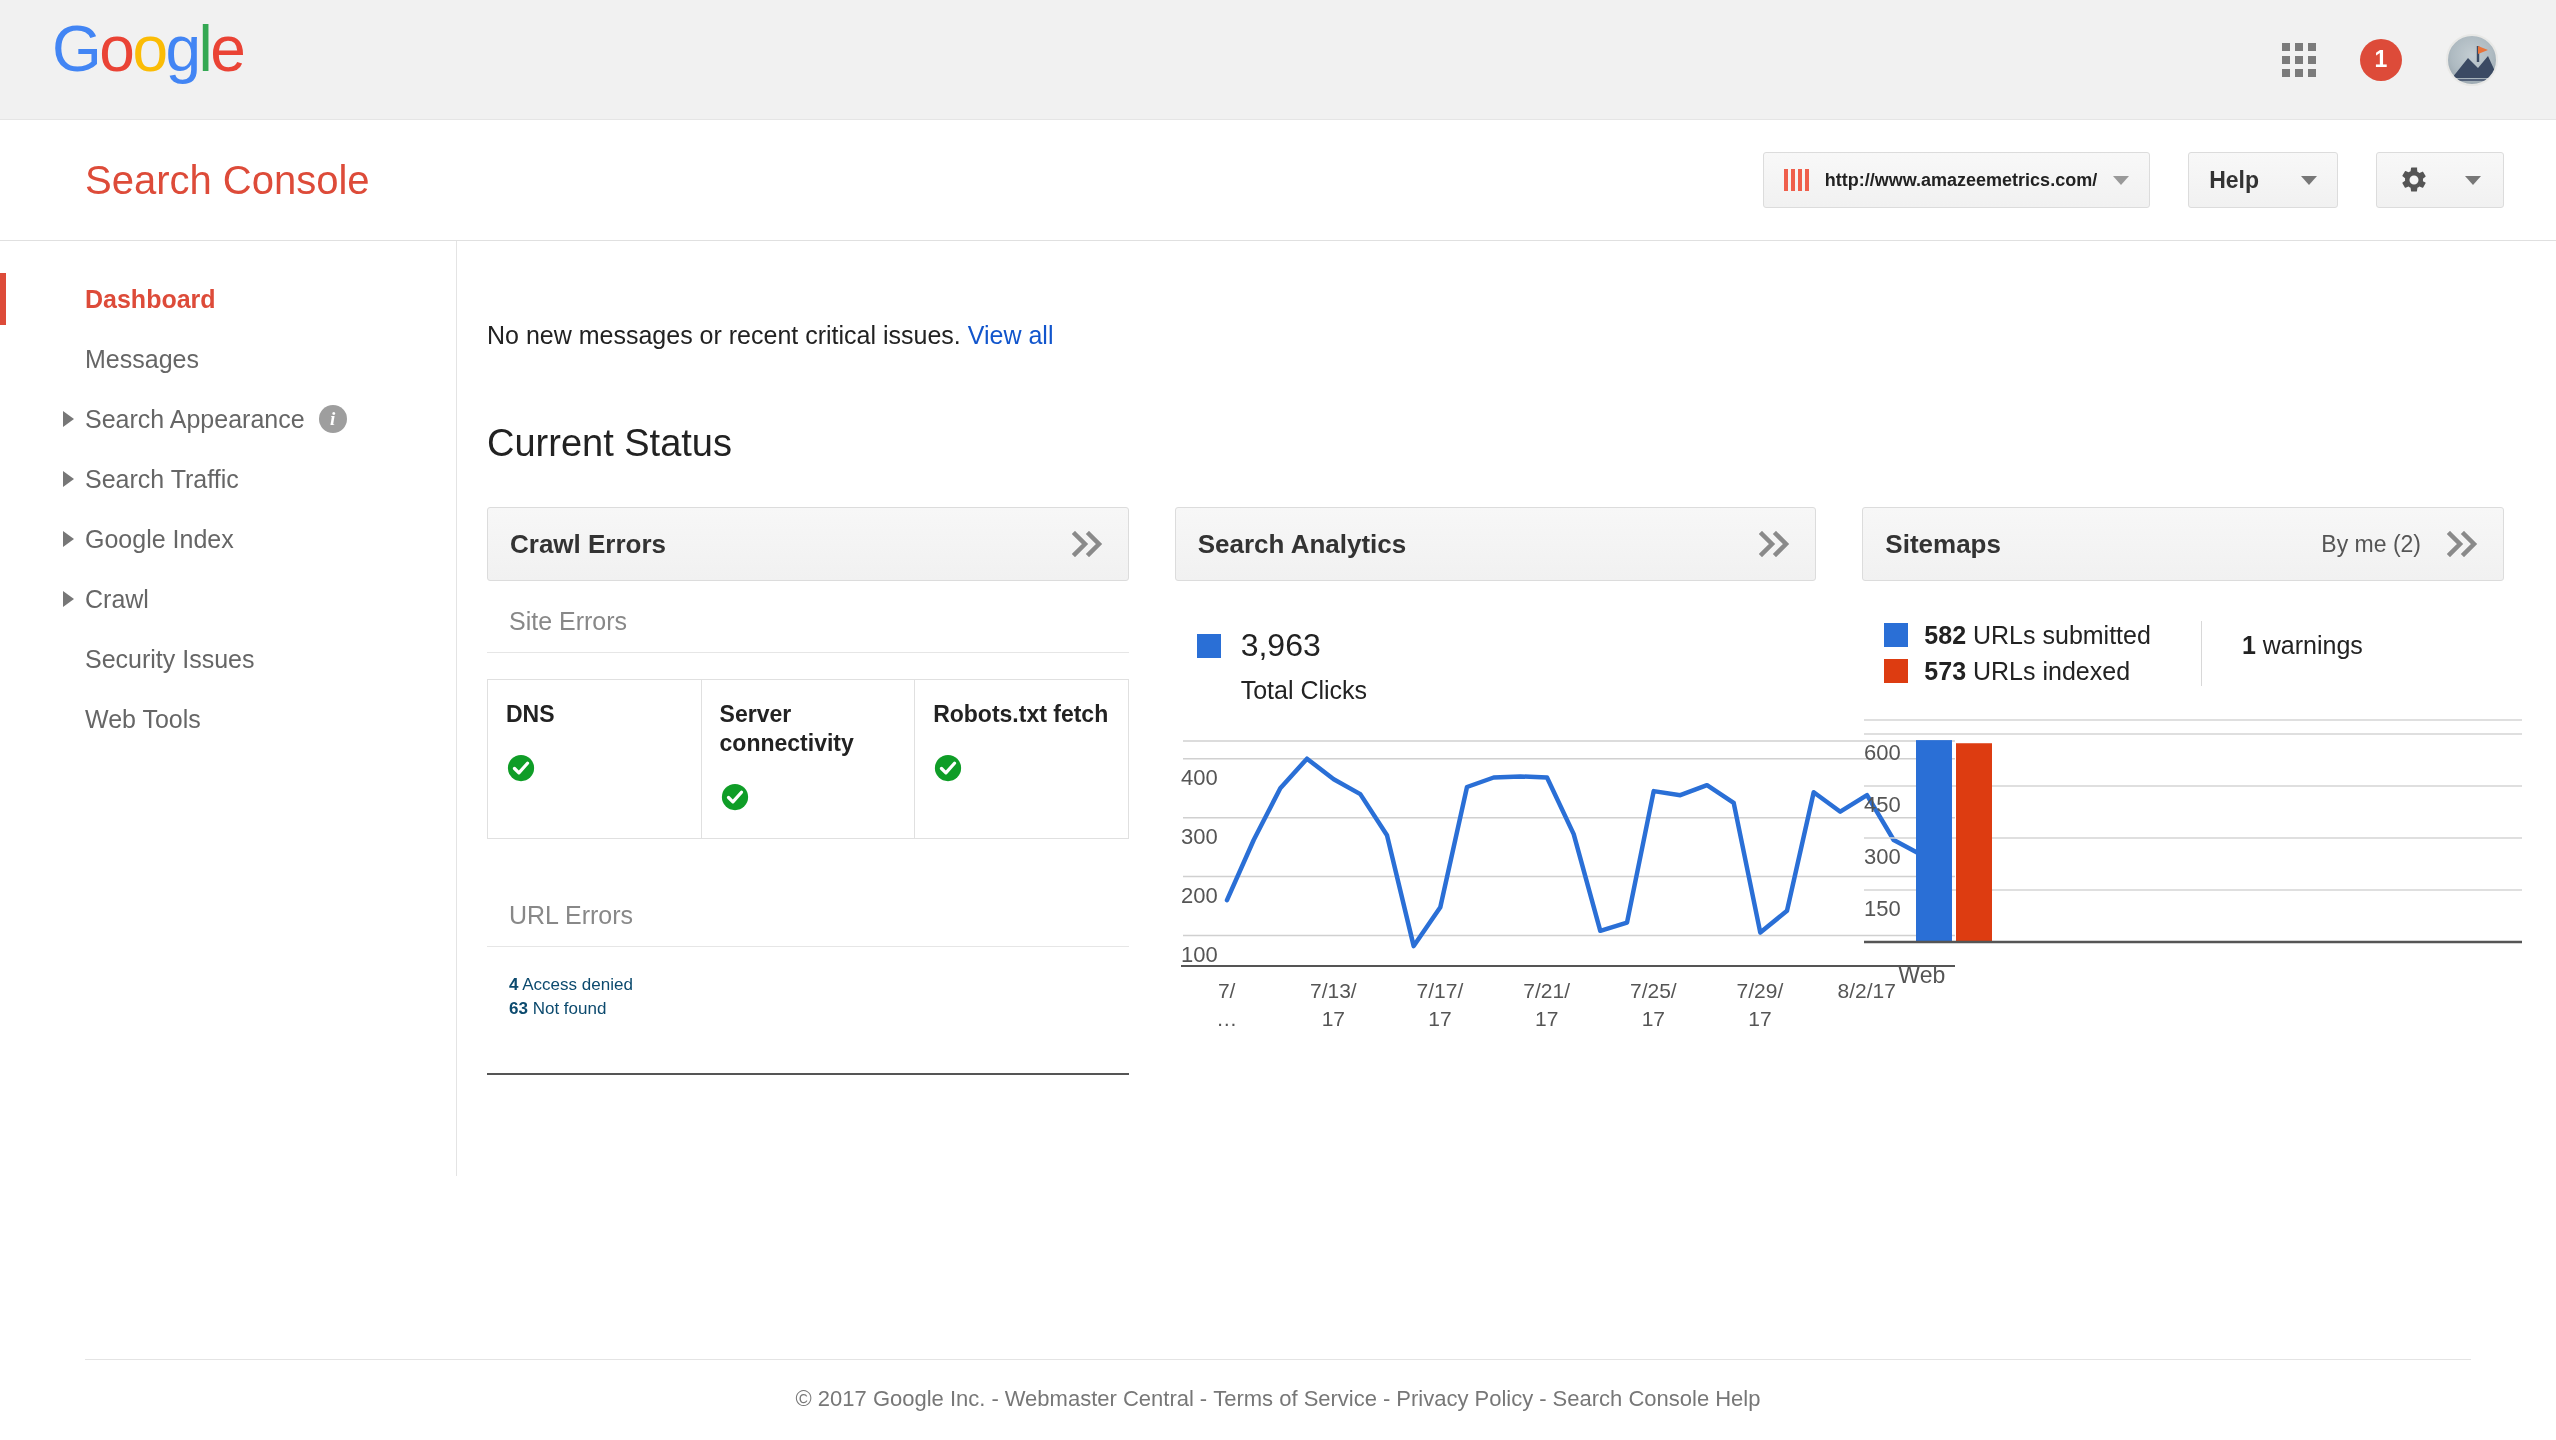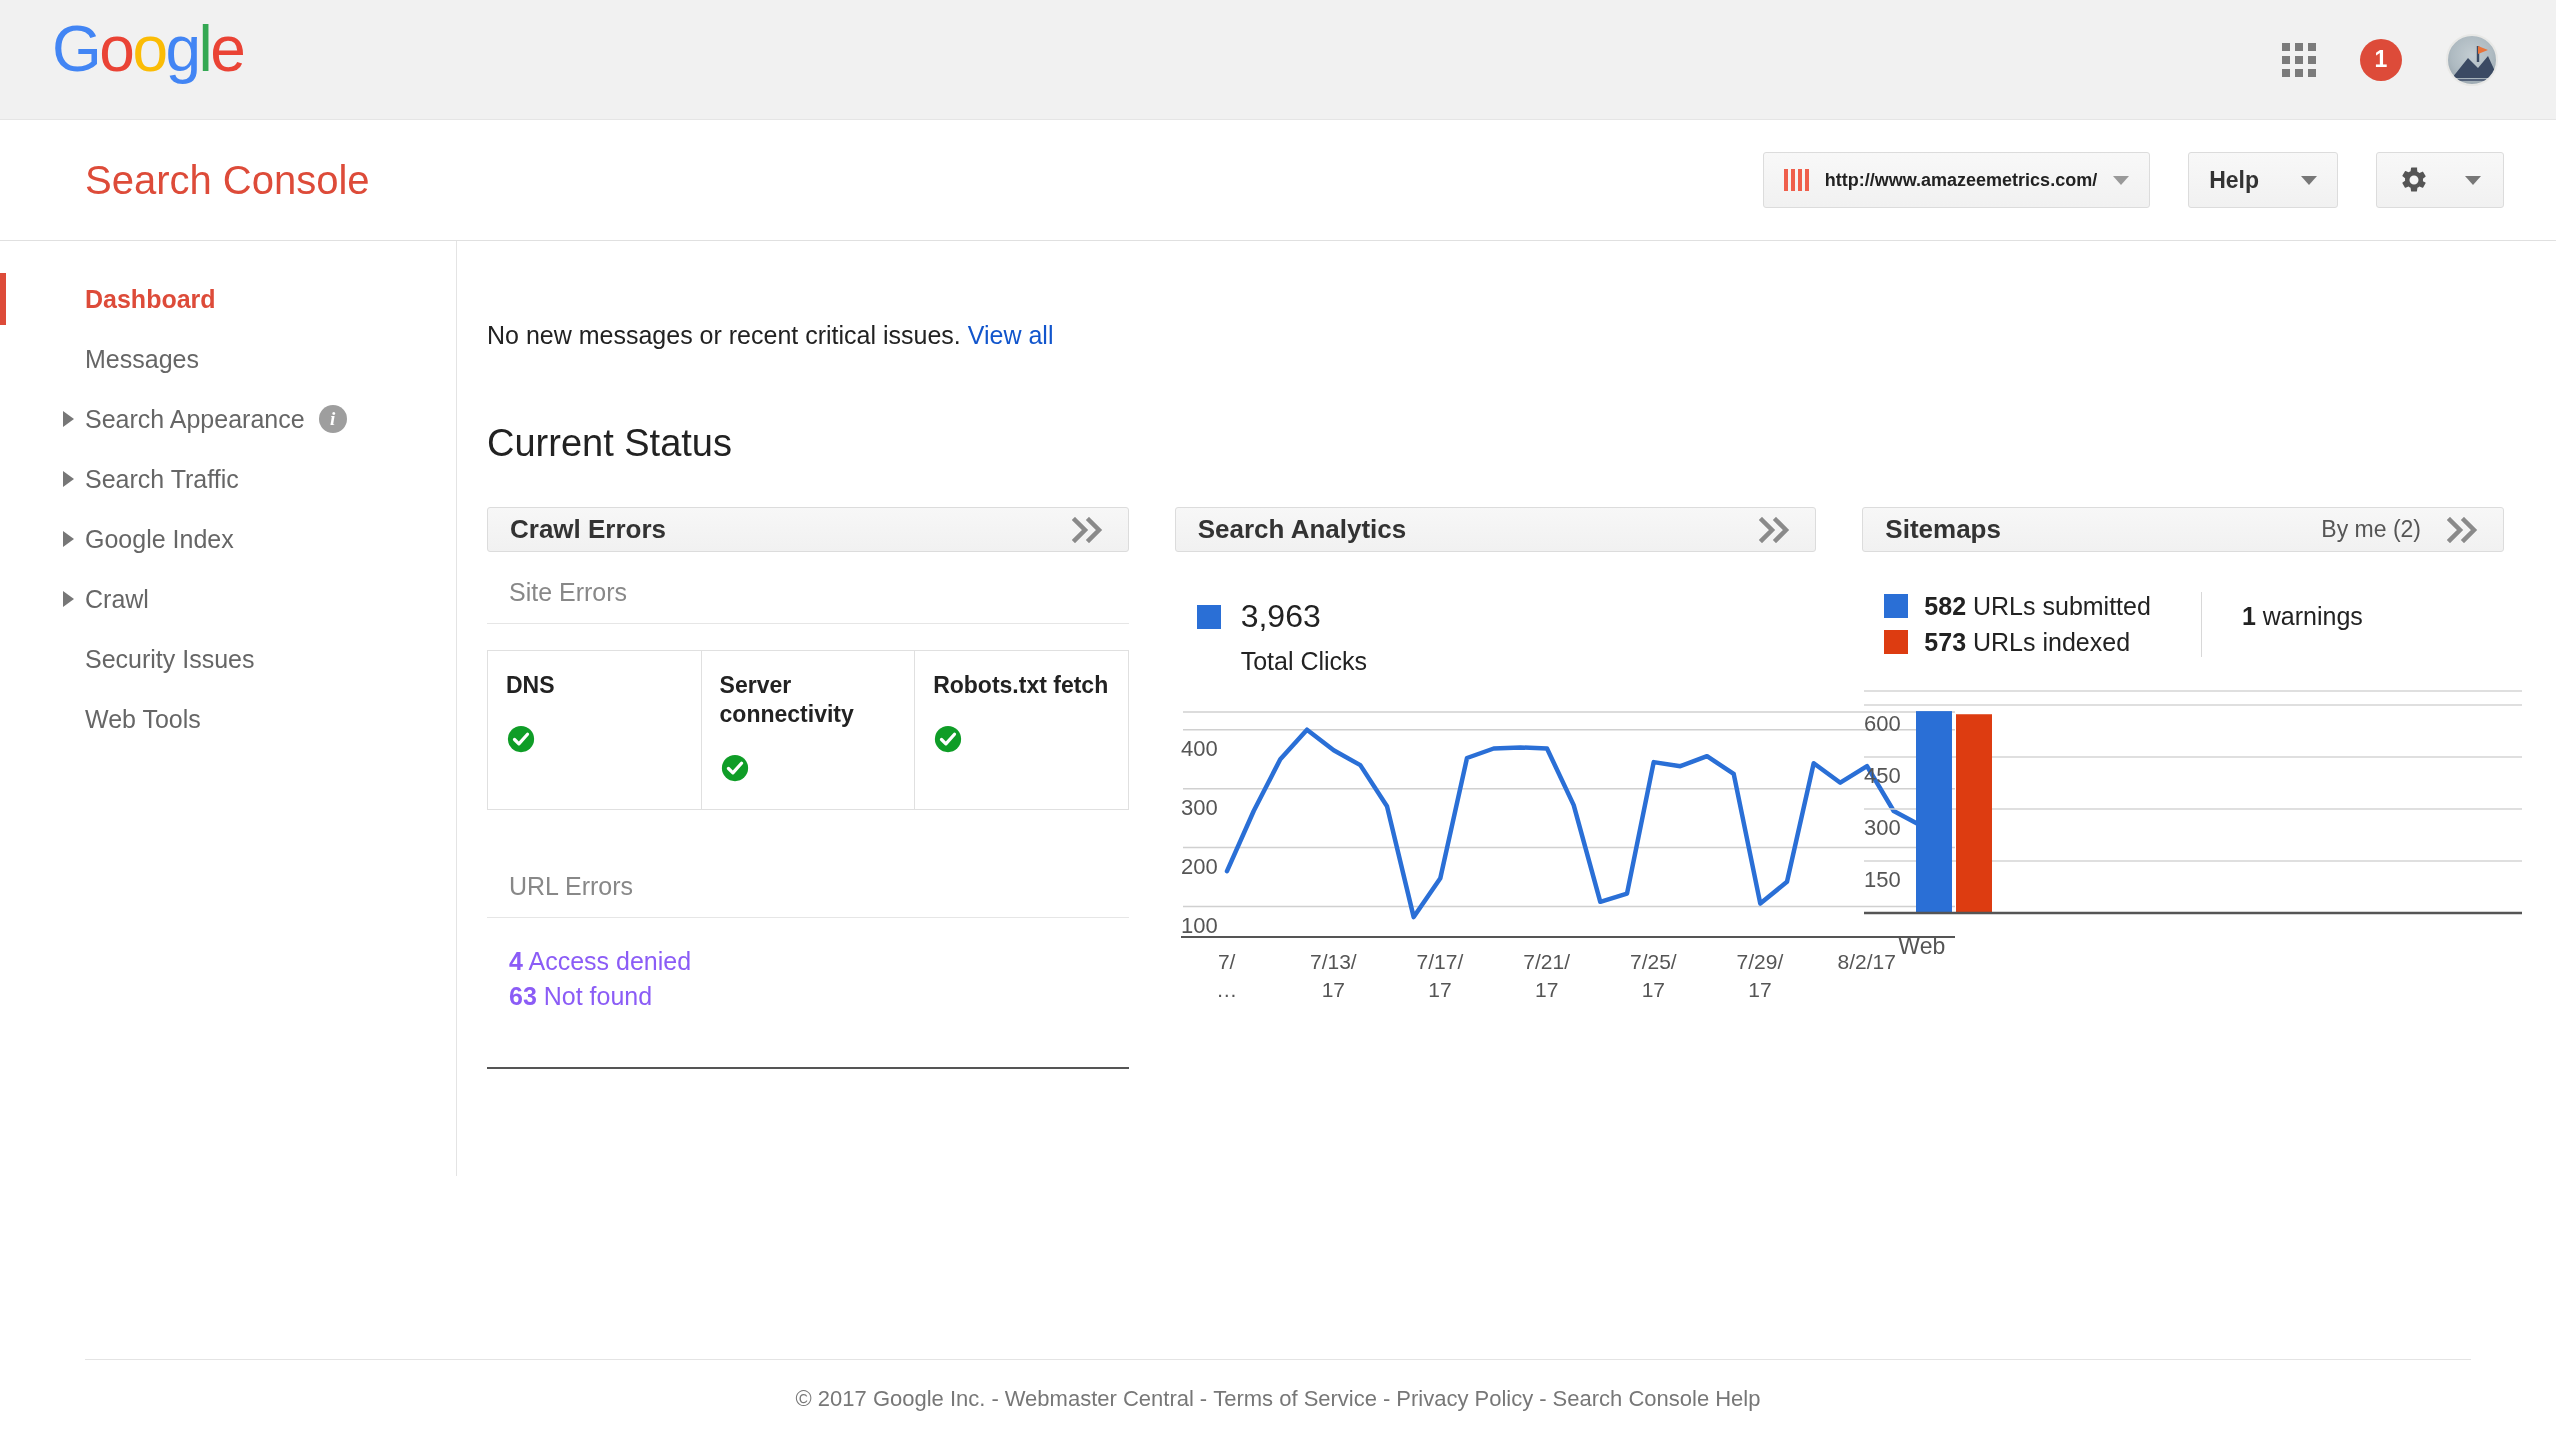--- a/index.html
+++ b/index.html
@@ -104,21 +104,21 @@
   .msg-line { font-size: 25px; color: #222; margin-top: 34px; }
   .msg-line a { color: #1155cc; text-decoration: none; cursor: pointer; }
   h2.section.status { margin-top: 72px; }
 
   
   .cards { display: flex; gap: 46px; margin-top: 42px; }
   .card { flex: 1 1 0; min-width: 0; }
   .card-head {
     background: linear-gradient(#f7f7f7, #f1f1f1);
     border: 1px solid #dcdcdc; border-radius: 3px;
-    height: 45px; display: flex; align-items: center;
+    height: 74px; display: flex; align-items: center;
     padding: 0 22px 0 22px; cursor: pointer;
   }
   .card-title { font-size: 26px; font-weight: 700; color: #333; }
   .card-head-extra { margin-left: auto; display: flex; align-items: center; gap: 26px; }
   .byme { font-size: 23px; color: #555; }
   .chev { display: block; }
 
   .sub-head {
     font-size: 25px; color: #888; padding: 26px 0 16px 22px;
     border-bottom: 1px solid #e6e6e6;
@@ -132,21 +132,21 @@
     border-right: 1px solid #e0e0e0; min-height: 112px;
   }
   .se-cell:last-child { border-right: none; }
   .se-label { font-size: 23px; font-weight: 700; color: #222; line-height: 1.25; }
   .se-check { margin-top: 24px; }
 
   .url-errors-head {
     font-size: 25px; color: #888; padding: 0 0 16px 22px;
     border-bottom: 1px solid #e6e6e6; margin-top: 62px;
   }
-  .url-err-list { padding: 26px 0 0 22px; font-size: 25px; color: #8b5cf6; line-height: 1.42; }
+  .url-err-list { padding: 26px 0 0 22px; font-size: 17px; color: #0c4a6e; line-height: 1.42; }
   .url-err-list b { font-weight: 700; }
   .card-bottom-rule { border-top: 2px solid #555; margin-top: 52px; }
 
   
   .metric-row { display: flex; align-items: center; gap: 20px; margin: 46px 0 0 22px; }
   .sw { width: 24px; height: 24px; display: block; }
   .metric-val { font-size: 32px; color: #222; }
   .metric-lbl { font-size: 25px; color: #222; margin: 12px 0 0 66px; }
 
   .linechart { position: relative; margin-top: 32px; height: 230px; }

